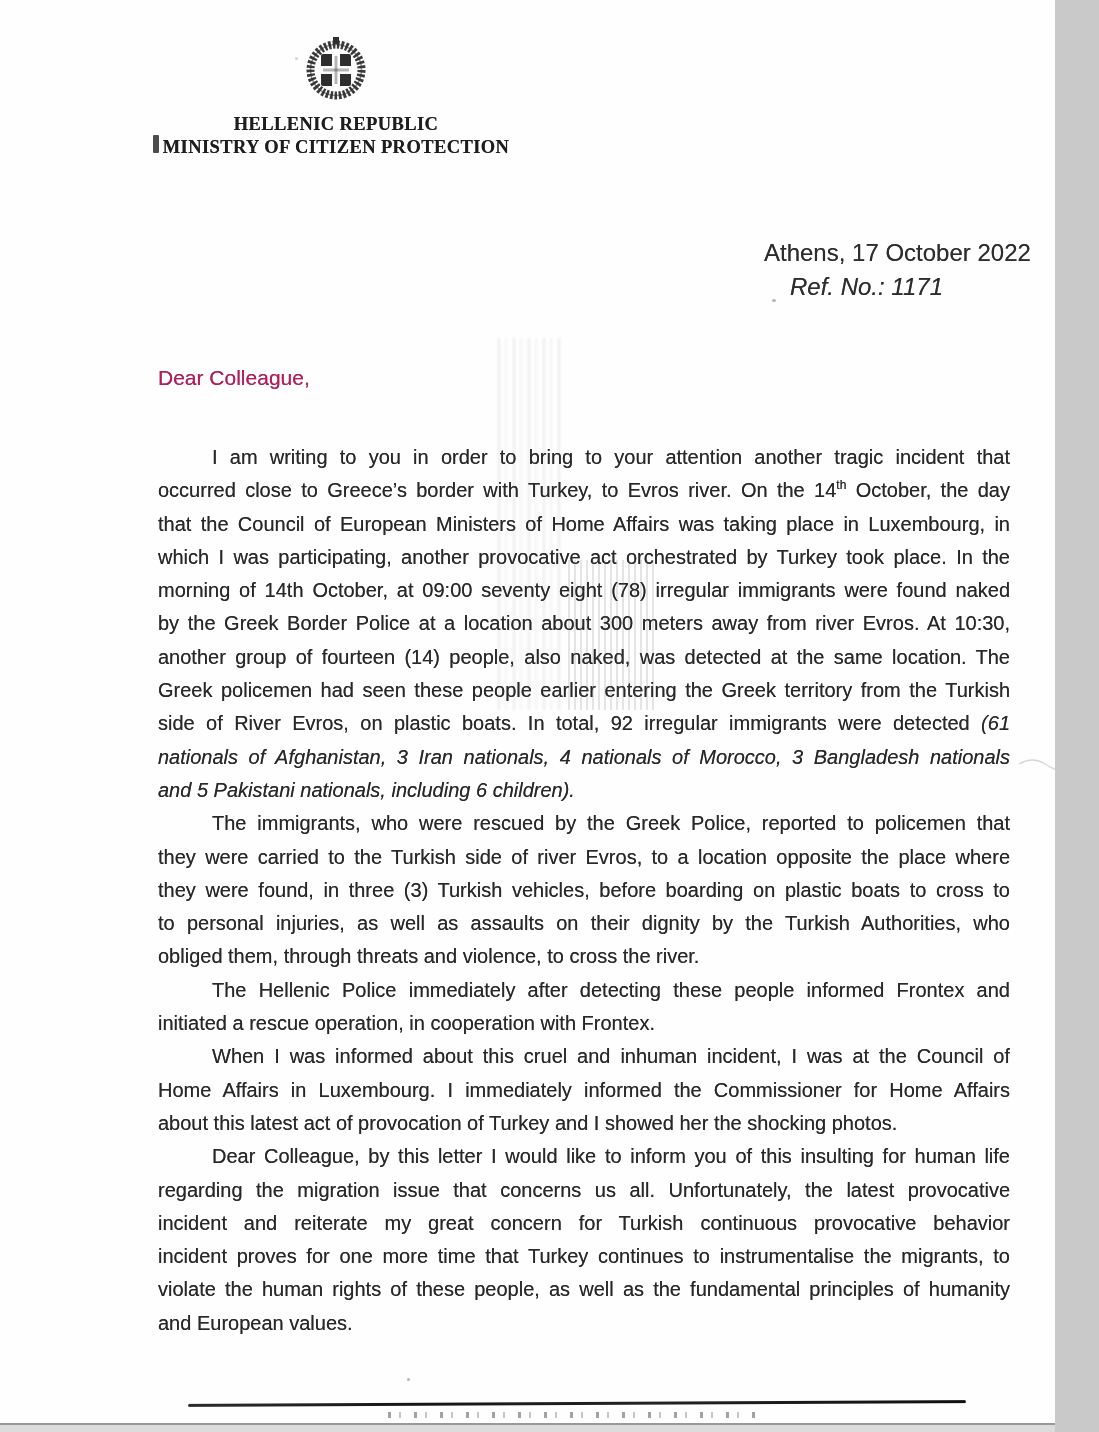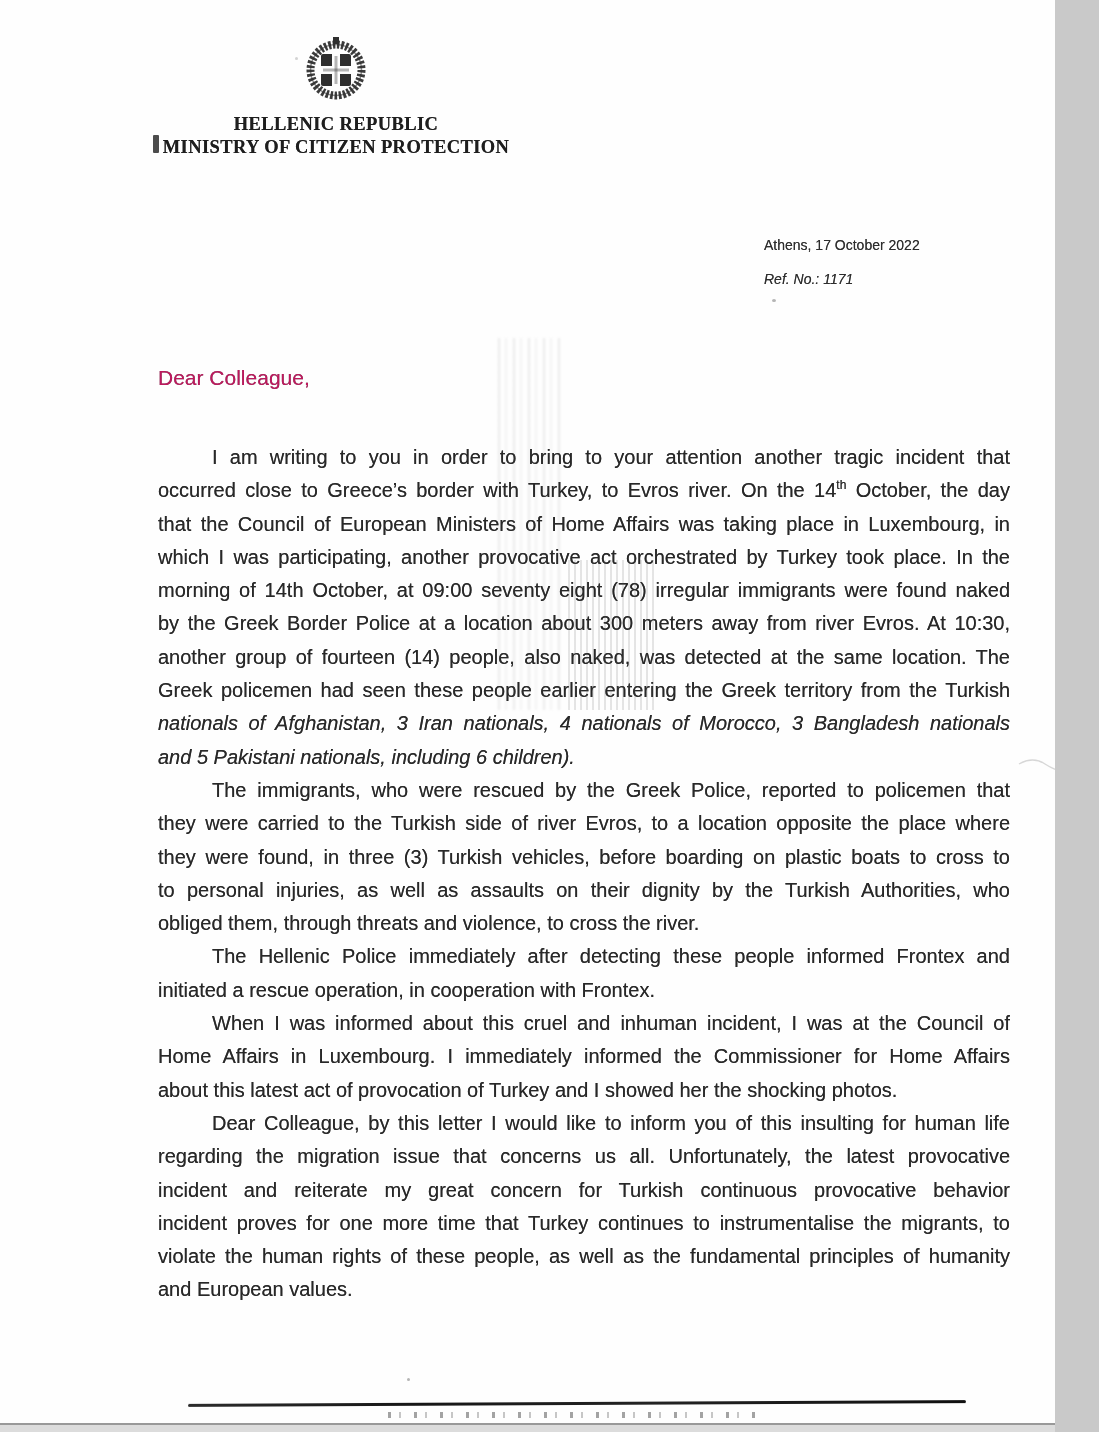--- a/index.html
+++ b/index.html
@@ -29,27 +29,27 @@
     line-height: 22.5px;
     letter-spacing: 0.4px;
     color: #1e1e1e;
     text-shadow: 0 0 0.6px rgba(30,30,30,0.75);
   }
 
   
   .meta-block {
     position: absolute;
     left: 764px;
-    top: 228px;
-    font-size: 14px;
+    top: 236px;
+    font-size: 24px;
     line-height: 34px;
     color: #2d2d2d;
     text-shadow: 0 0 0.5px rgba(45,45,45,0.7);
   }
-  .ref-line { font-style: italic; }
+  .ref-line { font-style: italic; margin-left: 26px; }
 
   
   .salutation {
     position: absolute;
     left: 158px;
     top: 366px;
     font-size: 21px;
     color: #be185d;
     text-shadow: 0 0 0.5px rgba(45,45,45,0.7);
   }
@@ -187,20 +187,21 @@
   <div class="letter-body">
       <div class="para">
         <div class="bline indent"><span>I am writing to you in order to bring to your attention another tragic incident that</span></div>
         <div class="bline"><span>occurred close to Greece’s border with Turkey, to Evros river. On the 14</span><span class="sup">th</span><span> October, the day</span></div>
         <div class="bline"><span>that the Council of European Ministers of Home Affairs was taking place in Luxembourg, in</span></div>
         <div class="bline"><span>which I was participating, another provocative act orchestrated by Turkey took place. In the</span></div>
         <div class="bline"><span>morning of 14th October, at 09:00 seventy eight (78) irregular immigrants were found naked</span></div>
         <div class="bline"><span>by the Greek Border Police at a location about 300 meters away from river Evros. At 10:30,</span></div>
         <div class="bline"><span>another group of fourteen (14) people, also naked, was detected at the same location. The</span></div>
         <div class="bline"><span>Greek policemen had seen these people earlier entering the Greek territory from the Turkish</span></div>
+        <div class="bline"><span>side of River Evros, on plastic boats. In total, 92 irregular immigrants were detected </span><span class="italic">(61</span></div>
         <div class="bline"><span class="italic">nationals of Afghanistan, 3 Iran nationals, 4 nationals of Morocco, 3 Bangladesh nationals</span></div>
         <div class="bline last"><span class="italic">and 5 Pakistani nationals, including 6 children).</span></div>
       </div>
       <div class="para">
         <div class="bline indent"><span>The immigrants, who were rescued by the Greek Police, reported to policemen that</span></div>
         <div class="bline"><span>they were carried to the Turkish side of river Evros, to a location opposite the place where</span></div>
         <div class="bline"><span>they were found, in three (3) Turkish vehicles, before boarding on plastic boats to cross to</span></div>
         <div class="bline"><span>to personal injuries, as well as assaults on their dignity by the Turkish Authorities, who</span></div>
         <div class="bline last"><span>obliged them, through threats and violence, to cross the river.</span></div>
       </div>

